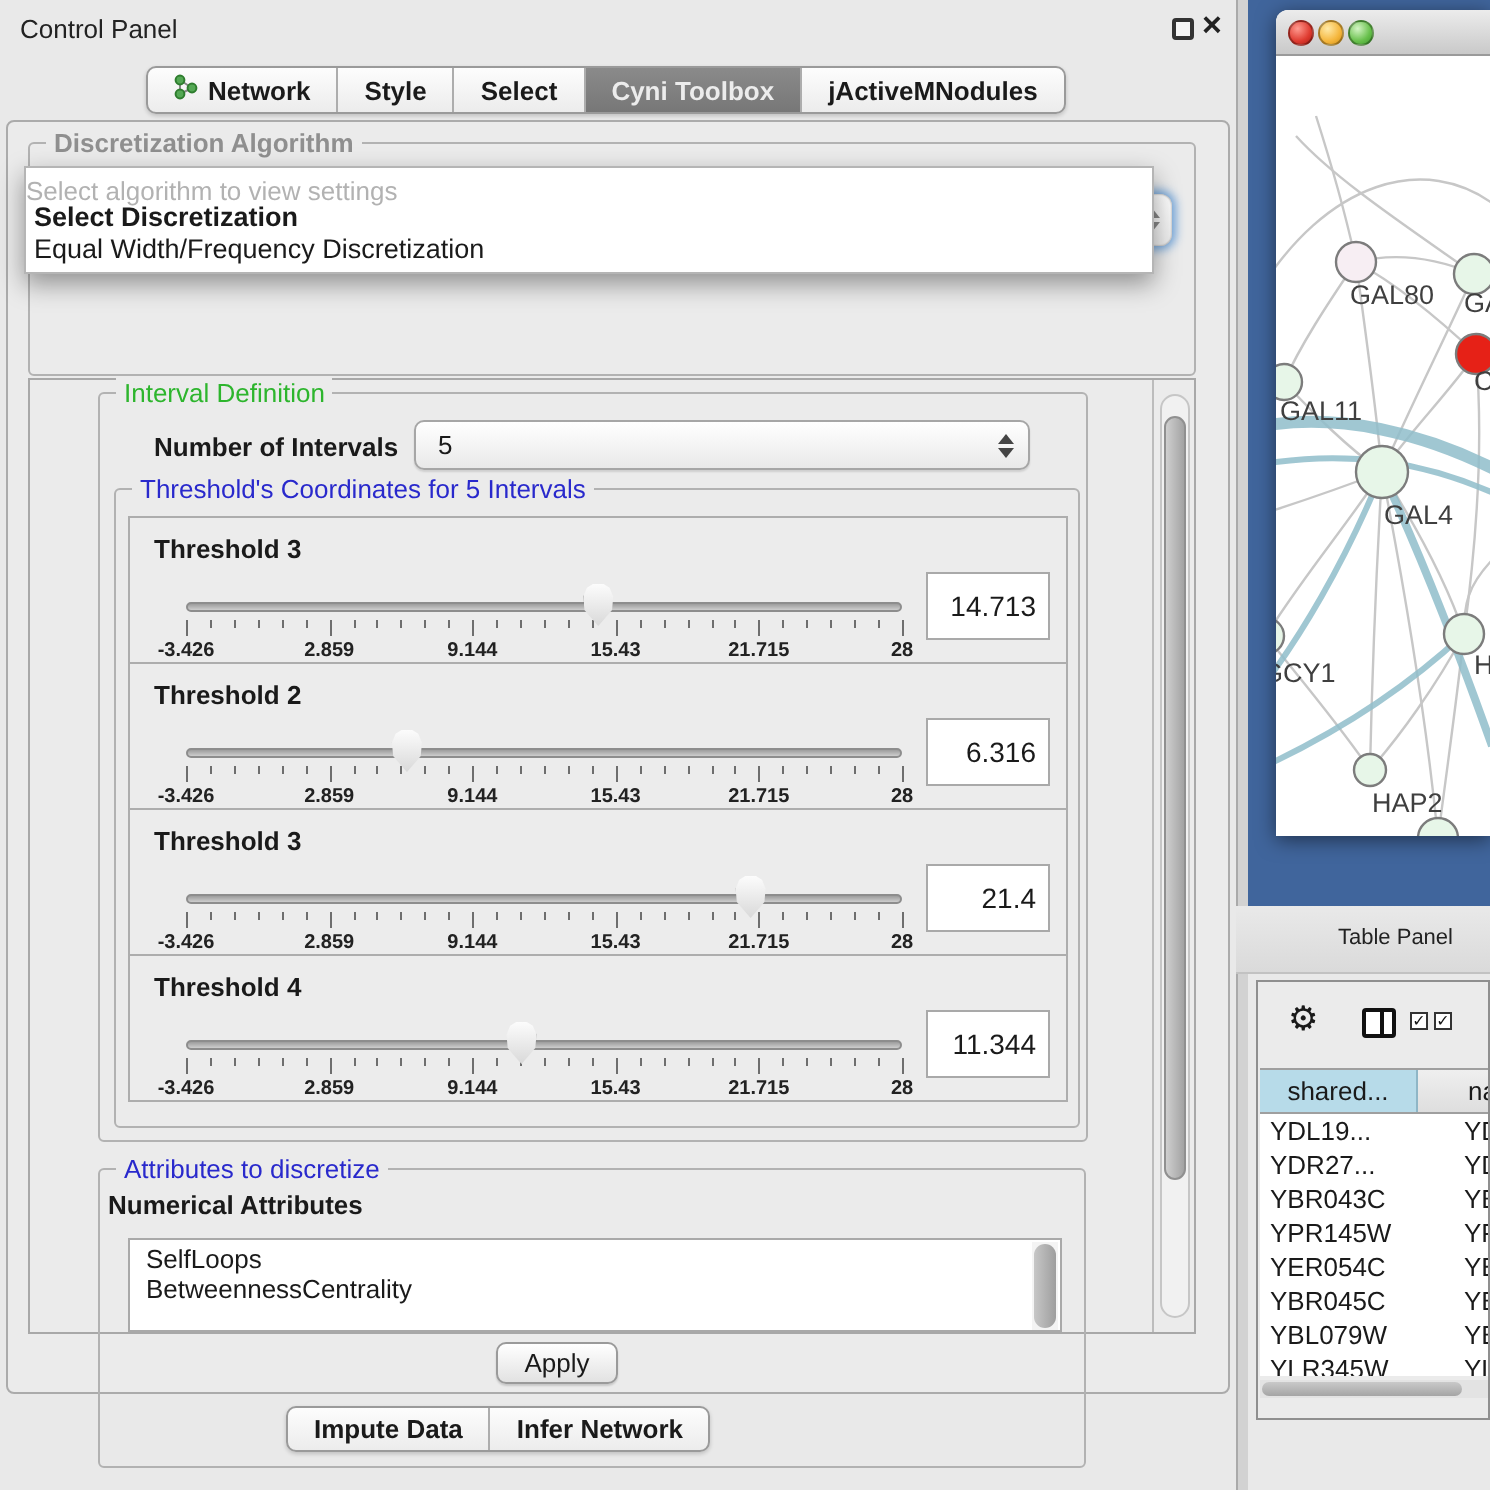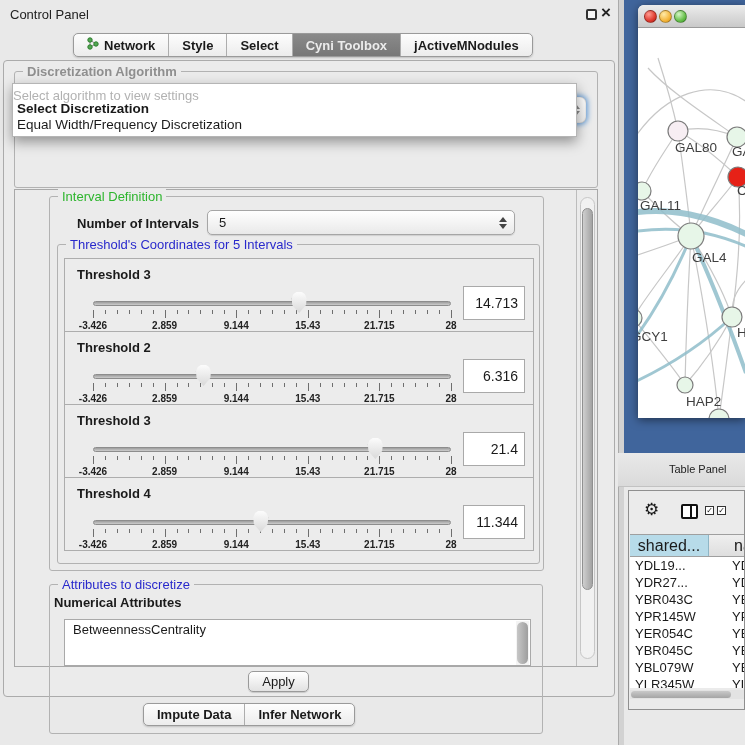--- a/index.html
+++ b/index.html
@@ -92,21 +92,21 @@
   .tp-bar{left:0;top:453px;width:127px;height:34px;background:linear-gradient(#e9e9e9,#dadada);
     border-bottom:1px solid #c2c2c2;}
   .tp-title{position:absolute;left:19px;top:10px;font-size:11px;color:#222;margin-left:32px;}
   .table-box{left:10px;top:490px;width:117px;height:220px;background:#ebebeb;border:1px solid #8f8f8f;}
   .gear{position:absolute;left:15px;top:10px;font-size:17px;color:#1a1a1a;line-height:17px;}
   .colicon{position:absolute;left:52px;top:13px;width:17px;height:15px;border:2px solid #111;border-radius:2px;background:#fff;}
   .colicon div{position:absolute;left:50%;top:0;width:2px;height:100%;background:#111;}
   .chk{position:absolute;top:15px;width:9px;height:9px;border:1.5px solid #333;background:#fff;
     font-size:8px;line-height:7px;text-align:center;color:#111;}
   .th-row{position:absolute;left:1px;top:43px;width:114px;height:23px;display:flex;border-top:1px solid #9f9f9f;border-bottom:1px solid #9f9f9f;}
-  .th-cell{font-size:16px;display:flex;align-items:center;overflow:hidden;white-space:nowrap;}
+  .th-cell{font-size:13px;display:flex;align-items:center;overflow:hidden;white-space:nowrap;}
   .th-c1{width:79px;background:#b7dbe9;border-right:1px solid #8fb6c6;justify-content:center;}
   .th-c2{flex:1;background:linear-gradient(#efefef,#dedede);padding-left:25px;}
   .rows{position:absolute;left:1px;top:66px;width:114px;height:131px;background:#fff;overflow:hidden;}
   .t-row{display:flex;height:17px;gap:17px;}
   .t-c{font-size:13px;line-height:17px;white-space:nowrap;overflow:hidden;}
   .t-c1{width:79px;padding-left:5px;}
   .t-c2{flex:1;padding-left:6px;}
   .hsb{position:absolute;left:1px;bottom:10px;width:114px;height:9px;background:#e3e3e3;}
   .hsb-thumb{position:absolute;left:1px;top:1px;width:100px;height:7px;border-radius:4px;
     background:linear-gradient(#c9c9c9,#a5a5a5);}
@@ -371,20 +371,21 @@
             </div>
         </div>
       </div>
 
       <div class="groupbox" style="left:45px;top:523px;width:494px;height:150px;">
         <span class="grouplabel" style="color:#2929cc;">Attributes to discretize</span>
         <div class="abs" style="left:4px;top:10px;font-size:13px;font-weight:bold;">Numerical Attributes</div>
       </div>
       <div class="abs attr-list" style="left:60px;top:558px;">
         <div id="attr-items" style="padding-top:3px;">
+            <div class="attr-item">SelfLoops</div>
             <div class="attr-item">BetweennessCentrality</div>
           </div>
         <div class="list-sb">
             <div class="list-thumb"></div>
           </div>
       </div>
 
       <div class="abs vline" style="left:572px;top:129px;height:476px;"></div>
       <div class="abs vsb" style="left:576px;top:136px;">
         <div class="vsb-thumb"></div>

